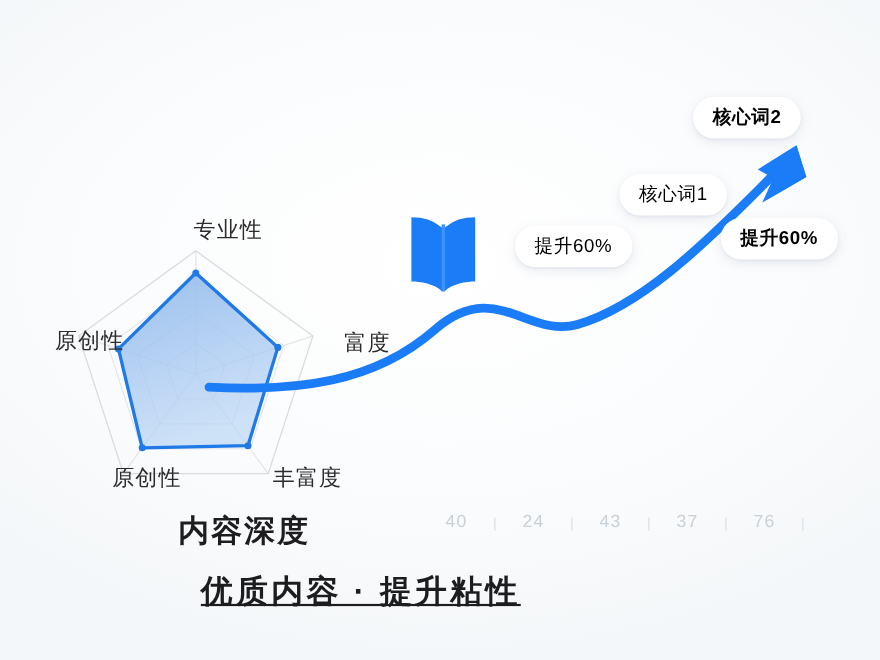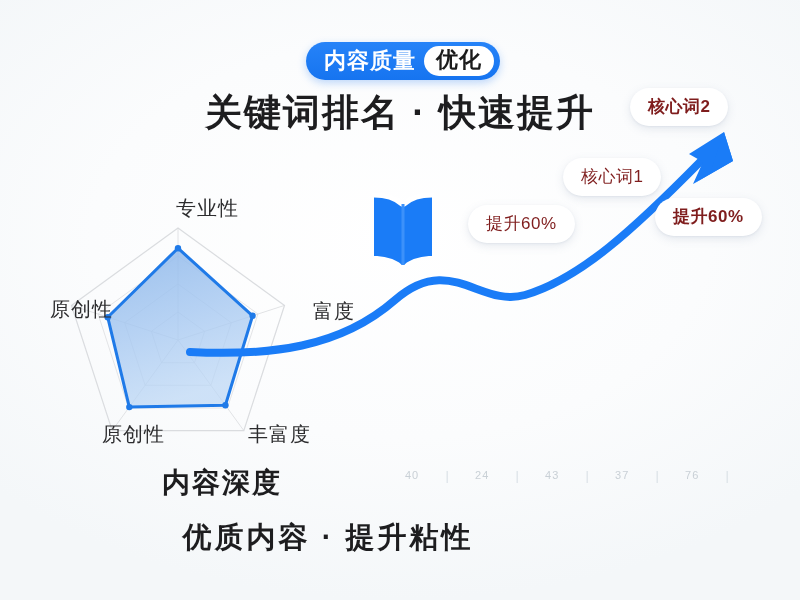--- a/index.html
+++ b/index.html
@@ -73,20 +73,21 @@
     position: absolute;
     left: 0;
     top: 518px;
     width: 656px;
     text-align: center;
     font-size: 29px;
     font-weight: 700;
     color: #1d1d1f;
     letter-spacing: 3px;
     white-space: nowrap;
+    text-decoration: underline;
   }
 
   
   #radar-wrap {
     position: absolute;
     left: 38px;
     top: 212px;
     width: 330px;
     height: 250px;
   }
@@ -133,21 +134,21 @@
     width: 580px;
     height: 340px;
   }
 
   
   .pill {
     position: absolute;
     background: #ffffff;
     border-radius: 22px;
     font-size: 17px;
-    color: #7f1d1d;
+    color: #000000;
     padding: 9px 18px;
     white-space: nowrap;
     box-shadow: 0 3px 10px rgba(110, 130, 160, 0.16), 0 1px 2px rgba(110,130,160,0.10);
     letter-spacing: 0.5px;
     line-height: 1.15;
   }
   .pill.bold { font-weight: 700; }
   .pill-kw2  { left: 630px; top: 88px; }
   .pill-kw1  { left: 563px; top: 158px; }
   .pill-up-l { left: 468px; top: 205px; }
@@ -158,41 +159,36 @@
   #tickrow {
     position: absolute;
     left: 405px;
     top: 462px;
     width: 350px;
     height: 26px;
     display: flex;
     align-items: center;
   }
   .tick-num {
-    font-size: 11px;
+    font-size: 16px;
     color: #c9d0d6;
     letter-spacing: 1px;
   }
   .tick-mark {
     font-size: 13px;
     color: #dbe1e6;
   }
   .tick-gap { flex: 1; }
 </style>
 </head>
 <body>
 
 <div id="stage">
 
-  <div class="badge">
-    <span class="badge-main">内容质量</span>
-    <span class="badge-chip">优化</span>
-  </div>
-
-  <div class="main-title">关键词排名 · 快速提升</div>
+
 
   <div id="radar-wrap">
     <svg id="radar-svg" width="330" height="250" viewBox="0 0 330 250">
       <defs>
         <linearGradient id="radarFill" x1="0" y1="0" x2="0.3" y2="1">
           <stop offset="0%" stop-color="#8db7ea" stop-opacity="0.88"></stop>
           <stop offset="55%" stop-color="#a6c8f1" stop-opacity="0.80"></stop>
           <stop offset="100%" stop-color="#bcd7f5" stop-opacity="0.72"></stop>
         </linearGradient>
       </defs>

